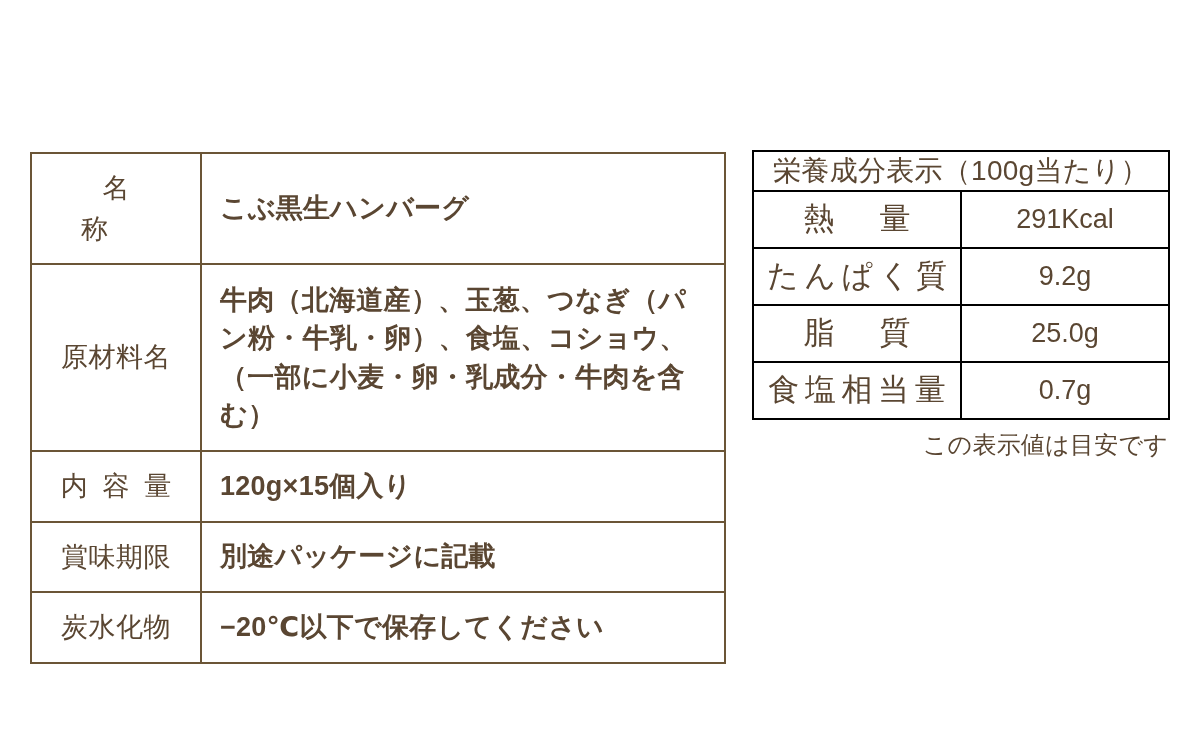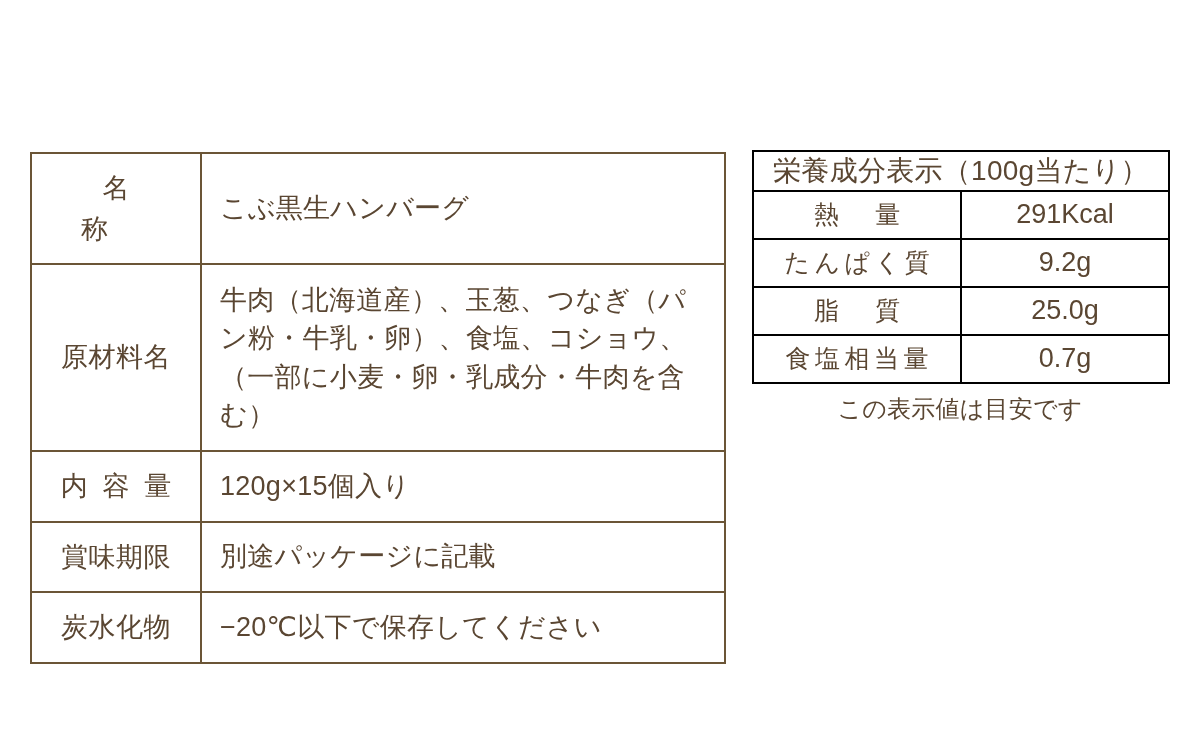--- a/index.html
+++ b/index.html
@@ -43,20 +43,21 @@
     font-size: 27px;
     letter-spacing: 0.02em;
     padding: 14px 6px;
     line-height: 1.5;
   }
   .product-table .value-cell {
     font-size: 27px;
     padding: 14px 14px 14px 18px;
     line-height: 1.45;
     letter-spacing: 0.01em;
+    font-weight: bold;
   }
   .label-spread-2 {
     display: inline-block;
     letter-spacing: 1.6em;
     text-indent: 1.6em;
   }
   .label-spread-3 {
     display: inline-block;
     letter-spacing: 0.55em;
     text-indent: 0.55em;
@@ -87,21 +88,21 @@
   .nutrition-title {
     text-align: center;
     font-size: 28px;
     padding: 8px 4px 9px;
     letter-spacing: 0.01em;
     white-space: nowrap;
   }
   .nutrition-table .n-label {
     width: 216px;
     text-align: center;
-    font-size: 25px;
+    font-size: 31px;
     padding: 6px 4px 7px;
     text-decoration: underline;
   }
   .nutrition-table .n-value {
     text-align: center;
     font-size: 27px;
     padding: 6px 15px 7px;
   }
   .n-spread-2 {
     display: inline-block;
@@ -112,21 +113,21 @@
     display: inline-block;
     letter-spacing: 0.42em;
     text-indent: 0.42em;
   }
   .n-spread-5 {
     display: inline-block;
     letter-spacing: 0.18em;
     text-indent: 0.18em;
   }
   .nutrition-note {
-    text-align: center;
+    text-align: right;
     font-size: 24px;
     color: #5a4632;
     margin-top: 9px;
     padding-right: 2px;
     letter-spacing: 0.01em;
   }
 </style>
 </head>
 <body>
 

